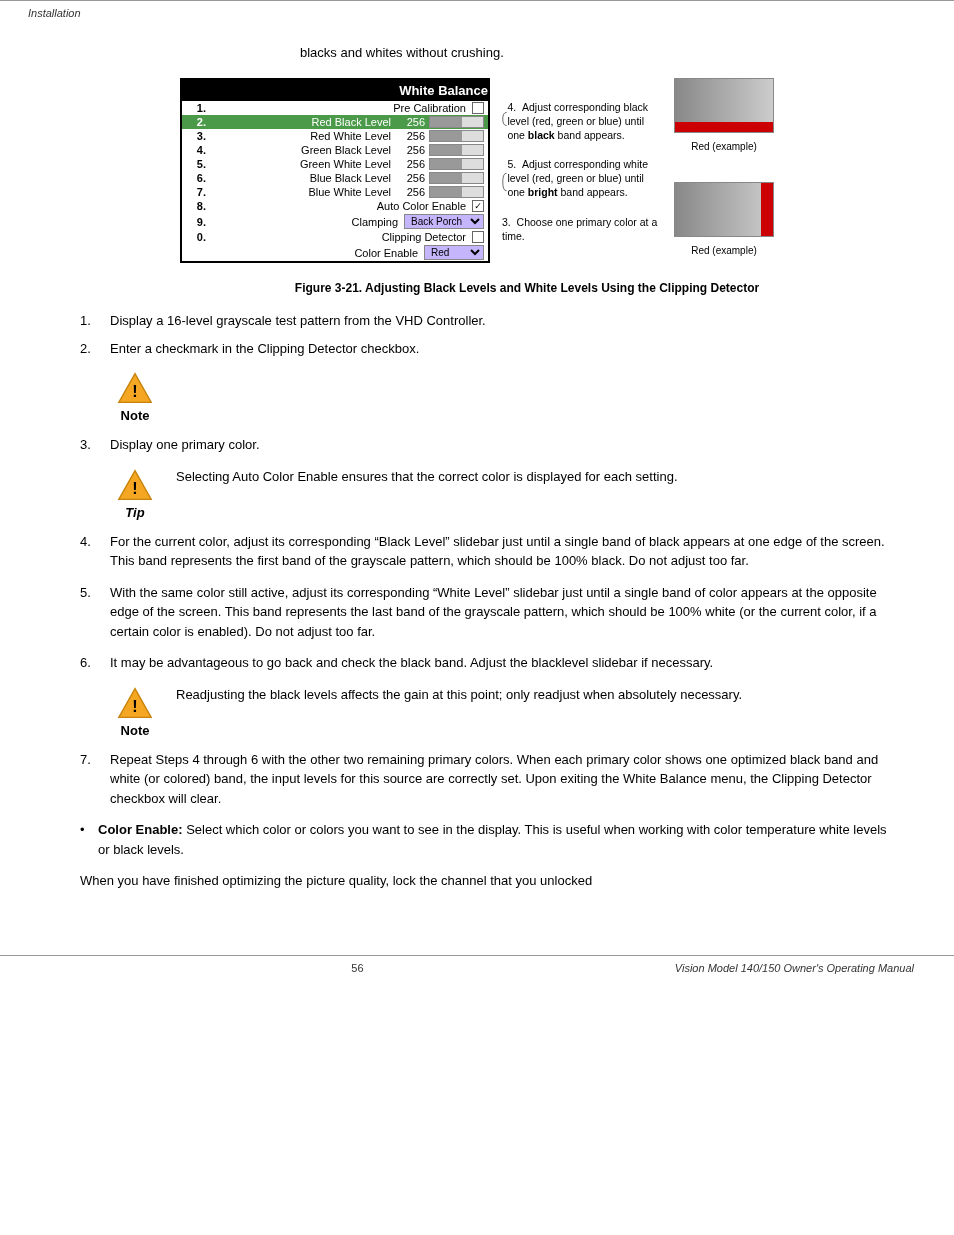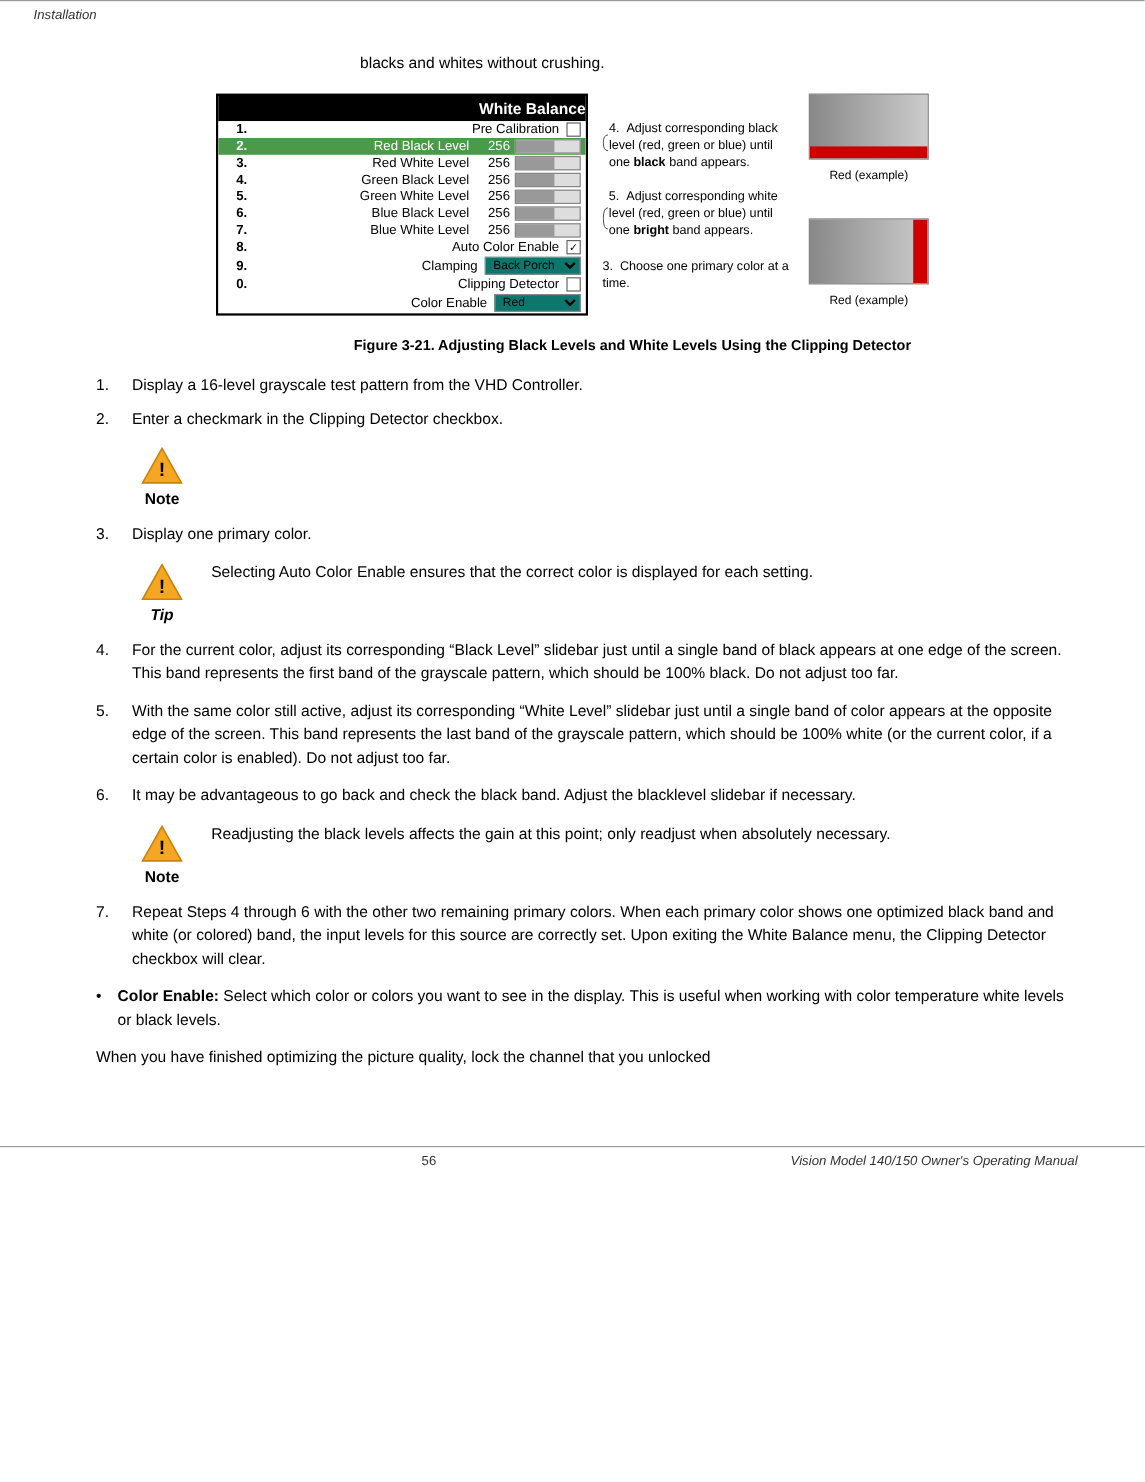--- a/index.html
+++ b/index.html
@@ -123,28 +123,28 @@
       border: 1px solid #666;
       display: inline-flex;
       align-items: center;
       justify-content: center;
       font-size: 9px;
       background: #fff;
     }
 
     .wb-select {
       border: 1px solid #888;
-      background: #0f766e;
+      background: #c4b5fd;
       font-size: 10px;
       padding: 0 2px;
       width: 80px;
     }
 
     .wb-color-select {
-      width: 72px;
+      width: 60px;
     }
 
     
     .side-annotations {
       margin-left: 12px;
       width: 160px;
       font-size: 10.5px;
       line-height: 1.35;
       position: relative;
     }
@@ -272,21 +272,21 @@
 
     .bullet-dot {
       min-width: 18px;
     }
 
     
     .page-footer {
       border-top: 1px solid #999;
       display: flex;
       justify-content: space-between;
-      padding: 6px 56px;
+      padding: 6px 40px;
       font-size: 11px;
       color: #333;
       margin-top: 20px;
     }
 
     .page-number {
       text-align: center;
       flex: 1;
       font-size: 11px;
     }

